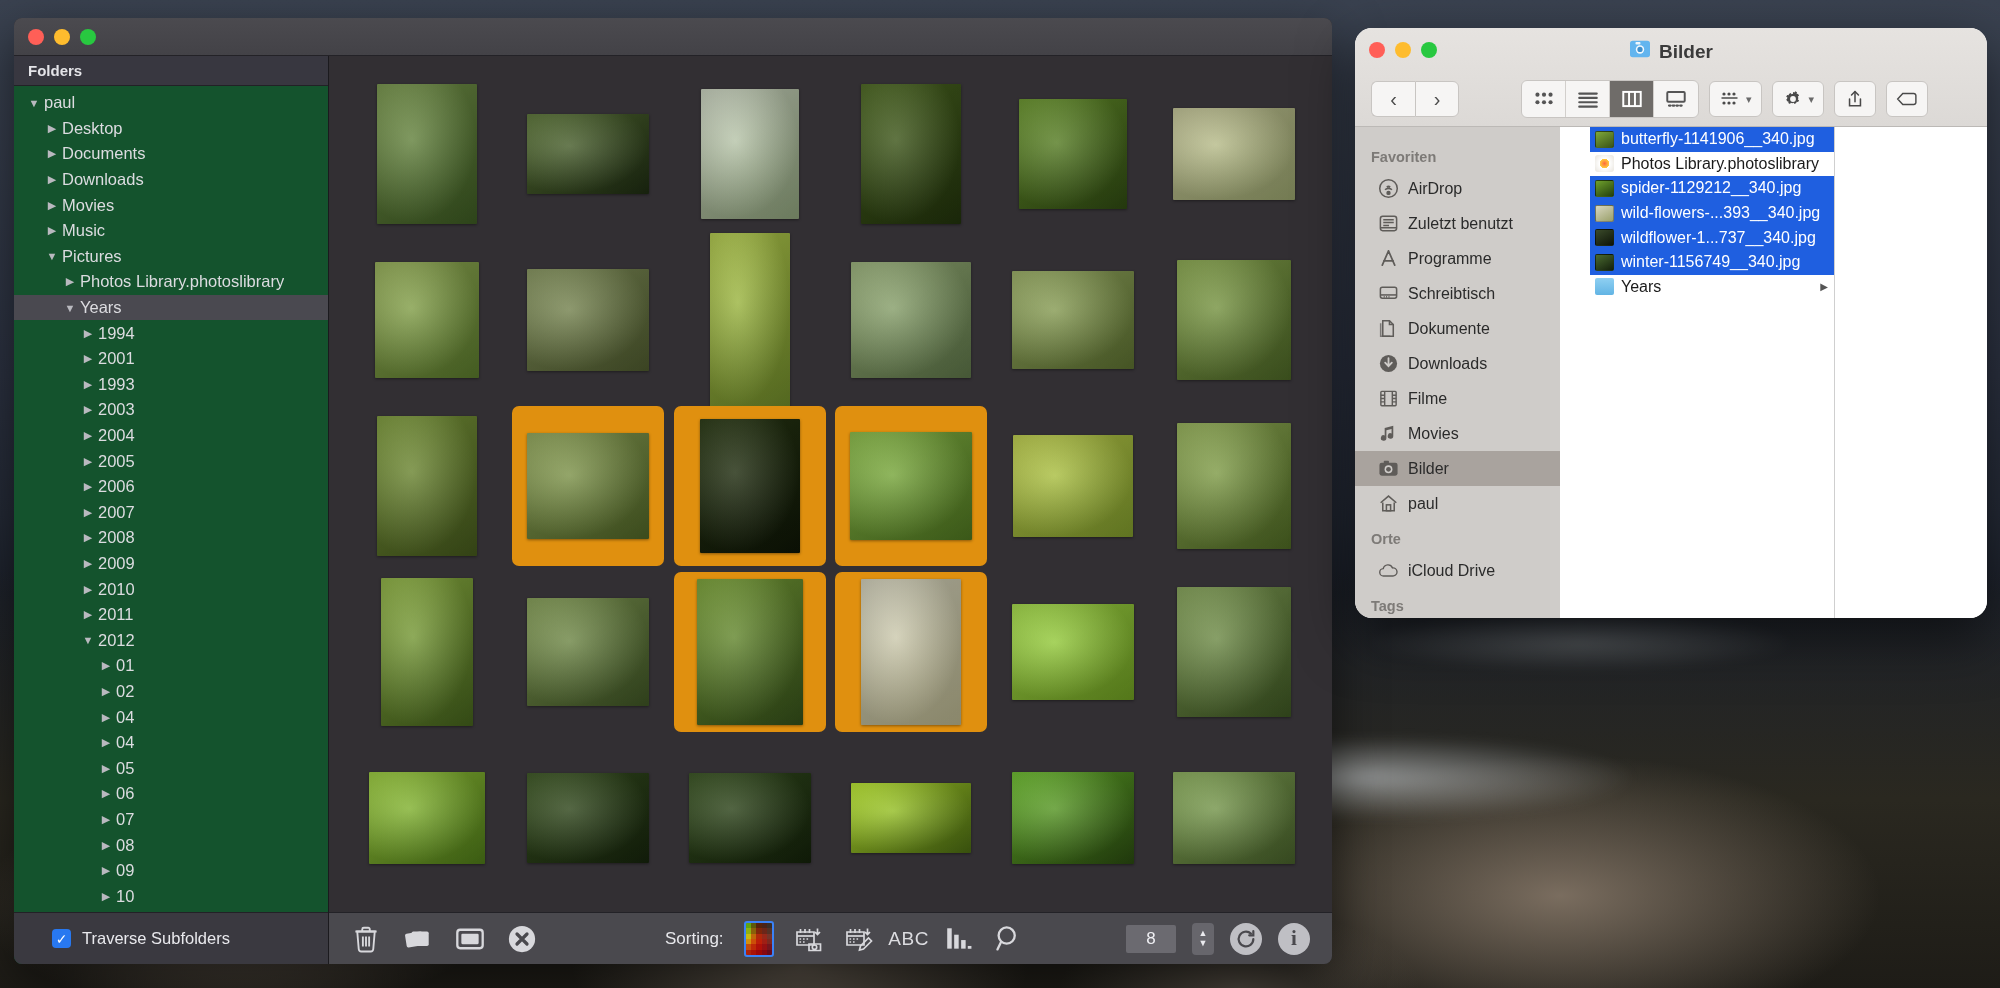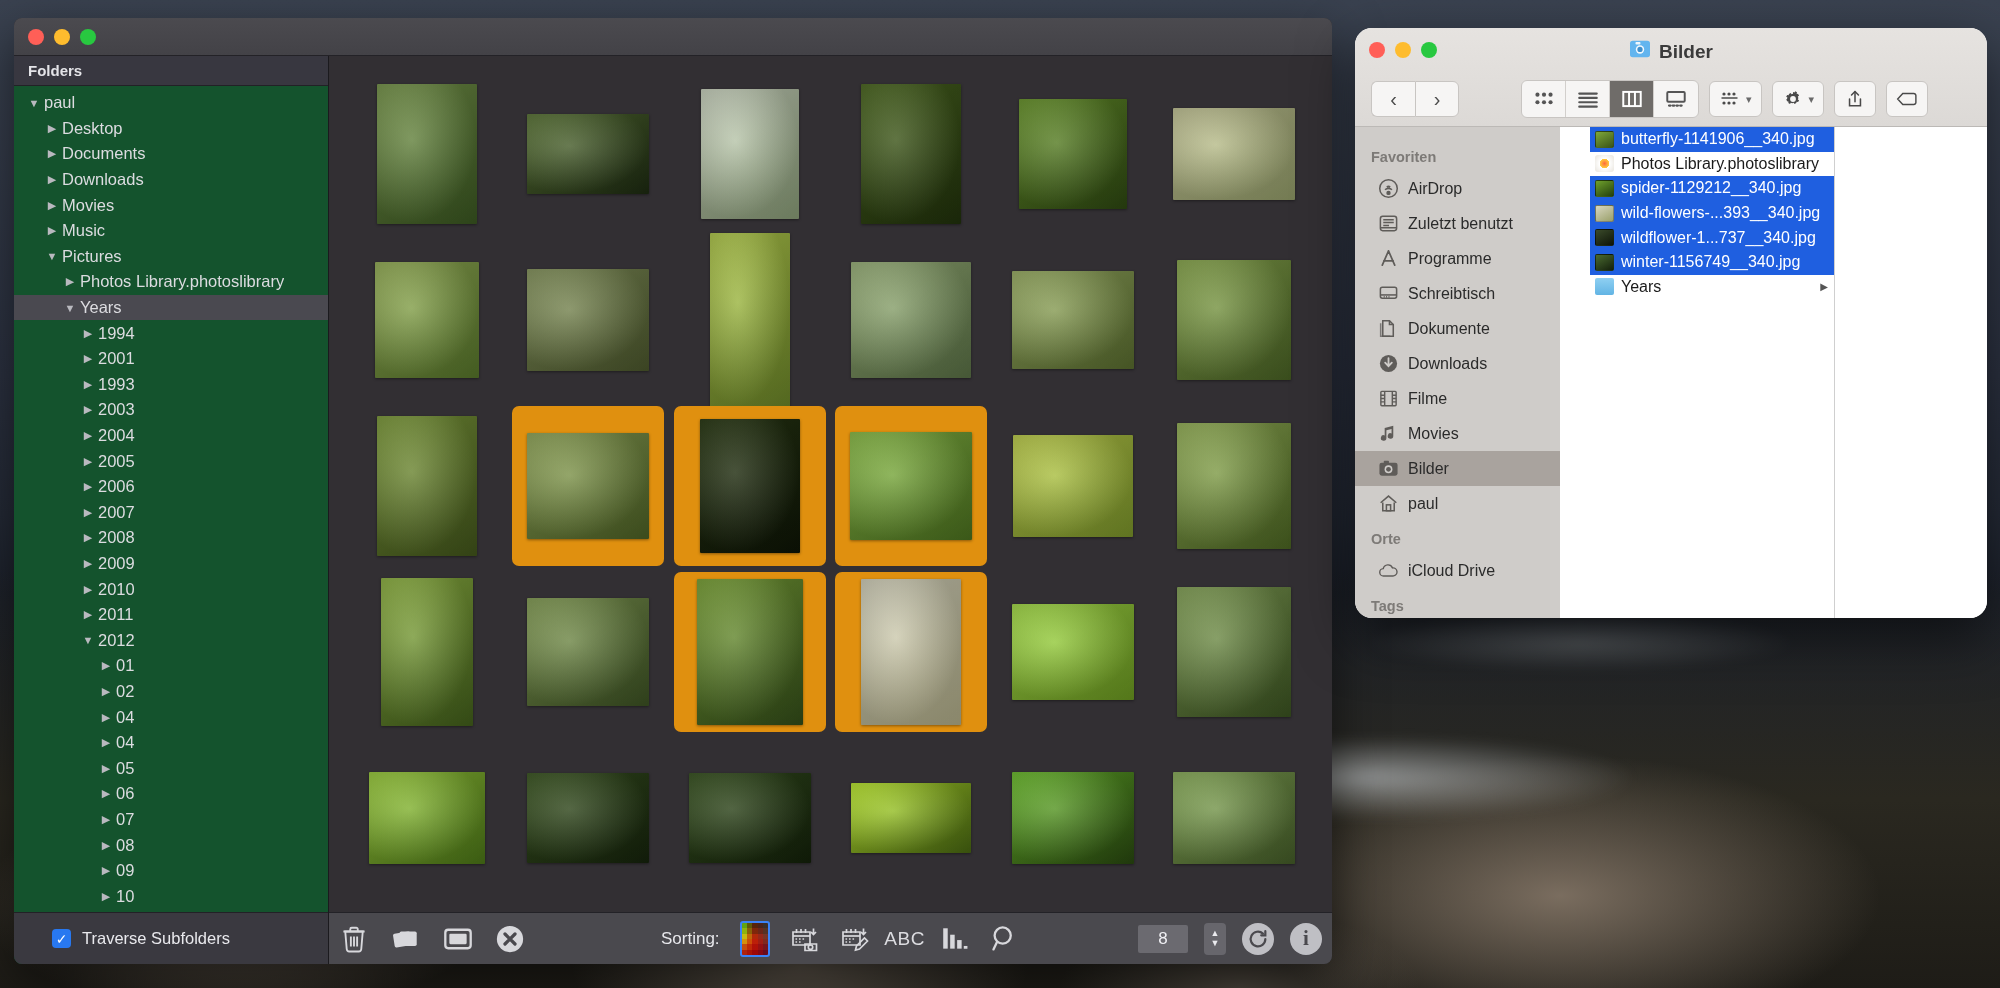--- a/index.html
+++ b/index.html
@@ -135,21 +135,21 @@
     box-shadow: 0 1px 3px rgba(0,0,0,0.4);
     background-size: cover; background-position: center;
   }
 
   
   #browser-toolbar {
     height: 52px; flex: 0 0 52px;
     background: #4a494e;
     border-top: 1px solid #232227;
     display: flex; align-items: center;
-    padding: 0 10px; gap: 16px;
+    padding: 0 22px; gap: 8px;
   }
   .tb-icons { display: flex; align-items: center; gap: 22px; }
   .tbicon { width: 30px; height: 30px; color: #d8d8dc; display: flex; align-items: center; justify-content: center; }
   .tbicon svg { width: 100%; height: 100%; }
   #sorting-group { display: flex; align-items: center; gap: 16px; margin-left: 120px; }
   #sorting-label { font-size: 17px; color: #e8e8ec; margin-right: 2px; }
   .sort-btn { width: 34px; height: 34px; display: flex; align-items: center; justify-content: center; color: #d8d8dc; }
   .sort-btn svg { width: 30px; height: 30px; }
   #color-swatch {
     width: 30px; height: 36px; border-radius: 3px;

